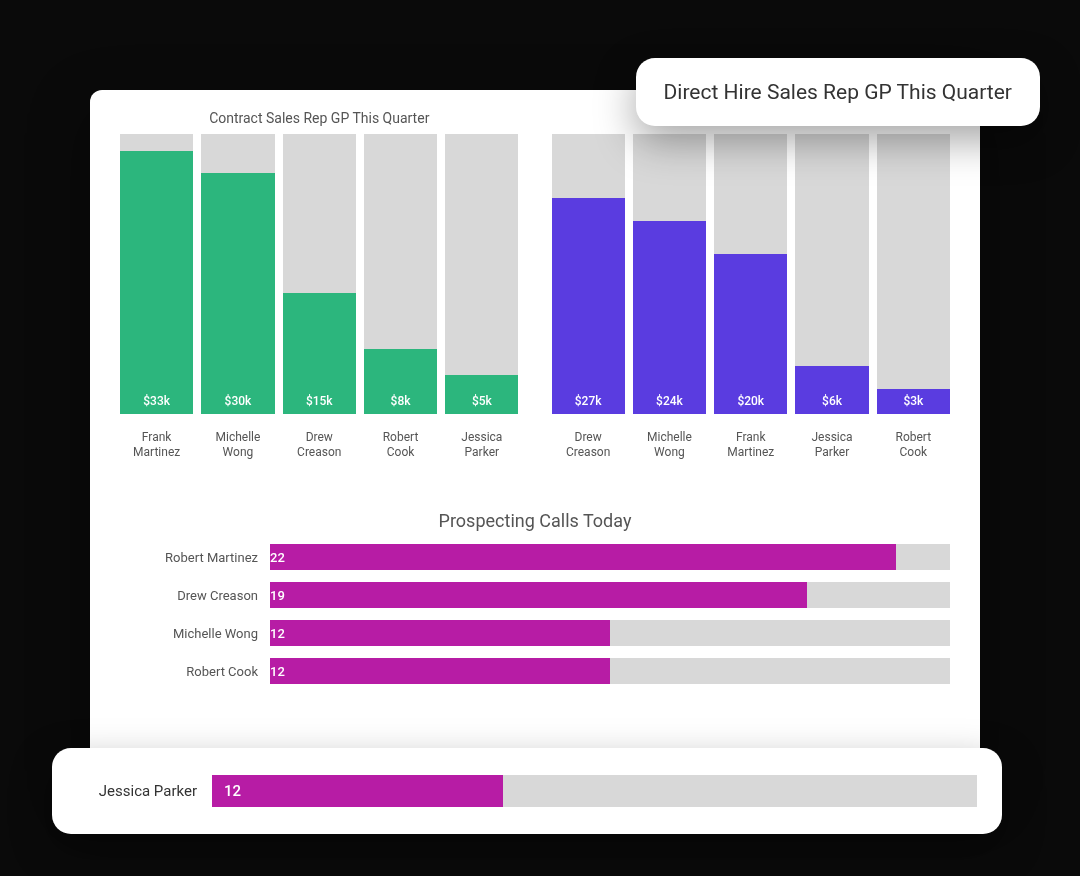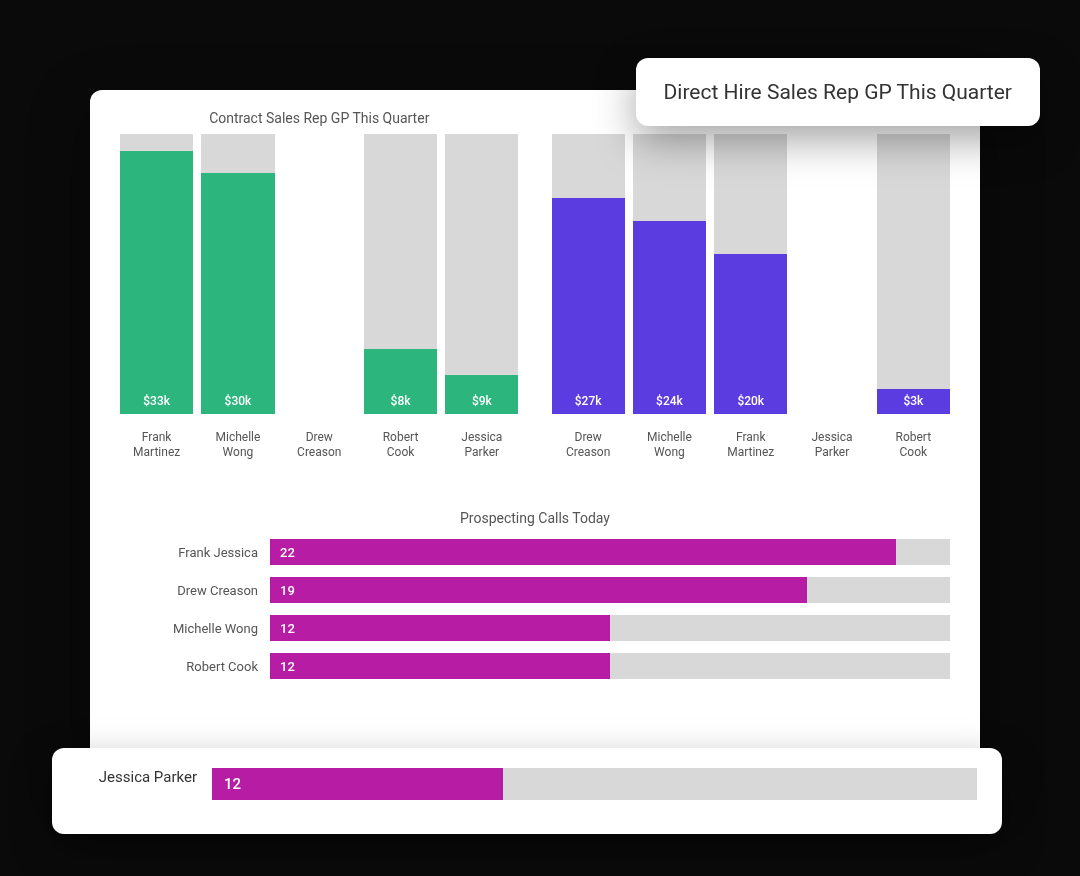--- a/index.html
+++ b/index.html
@@ -72,37 +72,38 @@
   font-size: 12px;
   color: #555;
   text-align: center;
   margin-top: 16px;
   line-height: 1.3;
   width: 100%;
 }
 .float-card {
   position: absolute;
   background: #fff;
-  border-radius: 12px;
+  border-radius: 19px;
   box-shadow: 0 15px 40px rgba(0,0,0,0.35);
   display: flex;
+  align-items: center;
   z-index: 10;
 }
 .float-title {
   top: 58px;
   right: 40px;
   padding: 22px 28px;
   font-size: 21px;
   color: #333;
   font-weight: 400;
 }
 .calls-section { margin-top: 20px; }
 .calls-title {
   text-align: center;
-  font-size: 14px;
+  font-size: 18px;
   color: #555;
   margin-bottom: 12px;
 }
 .calls-row {
   display: flex;
   align-items: center;
   margin-bottom: 10px;
   height: 28px;
 }
 .calls-name {
@@ -119,21 +120,20 @@
   position: relative;
 }
 .calls-fill {
   height: 100%;
   background: #b71ca5;
   display: flex;
   align-items: center;
   color: #fff;
   font-size: 13px;
   font-weight: 500;
-  padding-left: 10px;
 }
 .float-row {
   top: 748px;
   left: 52px;
   width: 950px;
   height: 86px;
   padding: 20px 25px;
 }
 .float-row .calls-name {
   width: 135px;
@@ -173,31 +173,34 @@
           </div>
           <div class="bar-label">Frank<br>Martinez</div>
         </div>
         <div class="bar-column">
           <div class="bar-track">
             <div class="bar-fill fill-green" style="height:86%">$30k</div>
           </div>
           <div class="bar-label">Michelle<br>Wong</div>
         </div>
         <div class="bar-column">
+          <div class="bar-track">
+            <div class="bar-fill fill-green" style="height:43%">$15k</div>
+          </div>
           <div class="bar-label">Drew<br>Creason</div>
         </div>
         <div class="bar-column">
           <div class="bar-track">
             <div class="bar-fill fill-green" style="height:23%">$8k</div>
           </div>
           <div class="bar-label">Robert<br>Cook</div>
         </div>
         <div class="bar-column">
           <div class="bar-track">
-            <div class="bar-fill fill-green" style="height:14%">$9k</div>
+            <div class="bar-fill fill-green" style="height:14%">$5k</div>
           </div>
           <div class="bar-label">Jessica<br>Parker</div>
         </div>
       </div>
     </div>
 
     <div class="chart-panel">
       <div class="chart-title hidden-title">Direct Hire Sales Rep GP This Quarter</div>
       <div class="bars-row">
         <div class="bar-column">
@@ -212,38 +215,41 @@
           </div>
           <div class="bar-label">Michelle<br>Wong</div>
         </div>
         <div class="bar-column">
           <div class="bar-track">
             <div class="bar-fill fill-purple" style="height:57%">$20k</div>
           </div>
           <div class="bar-label">Frank<br>Martinez</div>
         </div>
         <div class="bar-column">
+          <div class="bar-track">
+            <div class="bar-fill fill-purple" style="height:17%">$6k</div>
+          </div>
           <div class="bar-label">Jessica<br>Parker</div>
         </div>
         <div class="bar-column">
           <div class="bar-track">
             <div class="bar-fill fill-purple" style="height:9%">$3k</div>
           </div>
           <div class="bar-label">Robert<br>Cook</div>
         </div>
       </div>
     </div>
 
   </div>
 
   <div class="calls-section">
     <div class="calls-title">Prospecting Calls Today</div>
 
     <div class="calls-row">
-      <div class="calls-name">Frank Jessica</div>
+      <div class="calls-name">Robert Martinez</div>
       <div class="calls-track">
         <div class="calls-fill" style="width:92%">22</div>
       </div>
     </div>
     <div class="calls-row">
       <div class="calls-name">Drew Creason</div>
       <div class="calls-track">
         <div class="calls-fill" style="width:79%">19</div>
       </div>
     </div>

